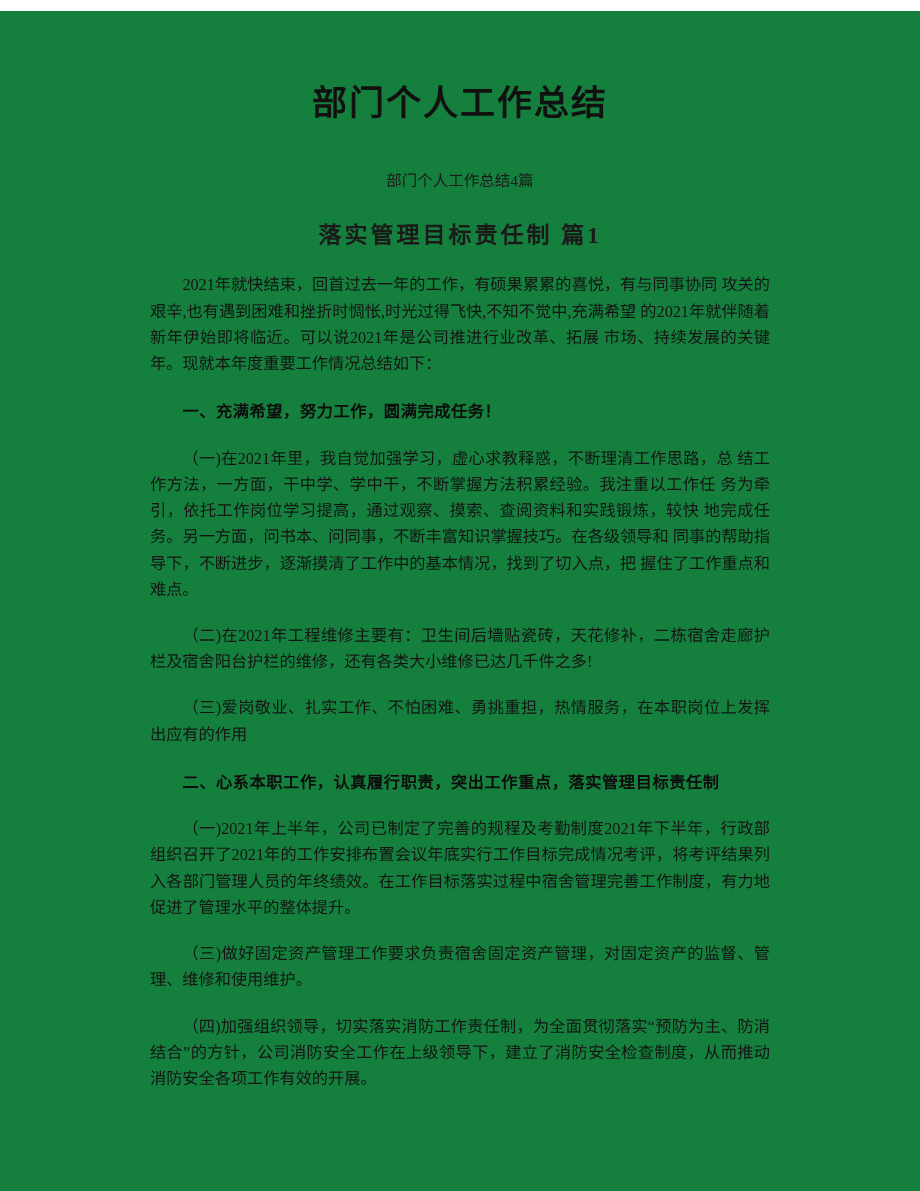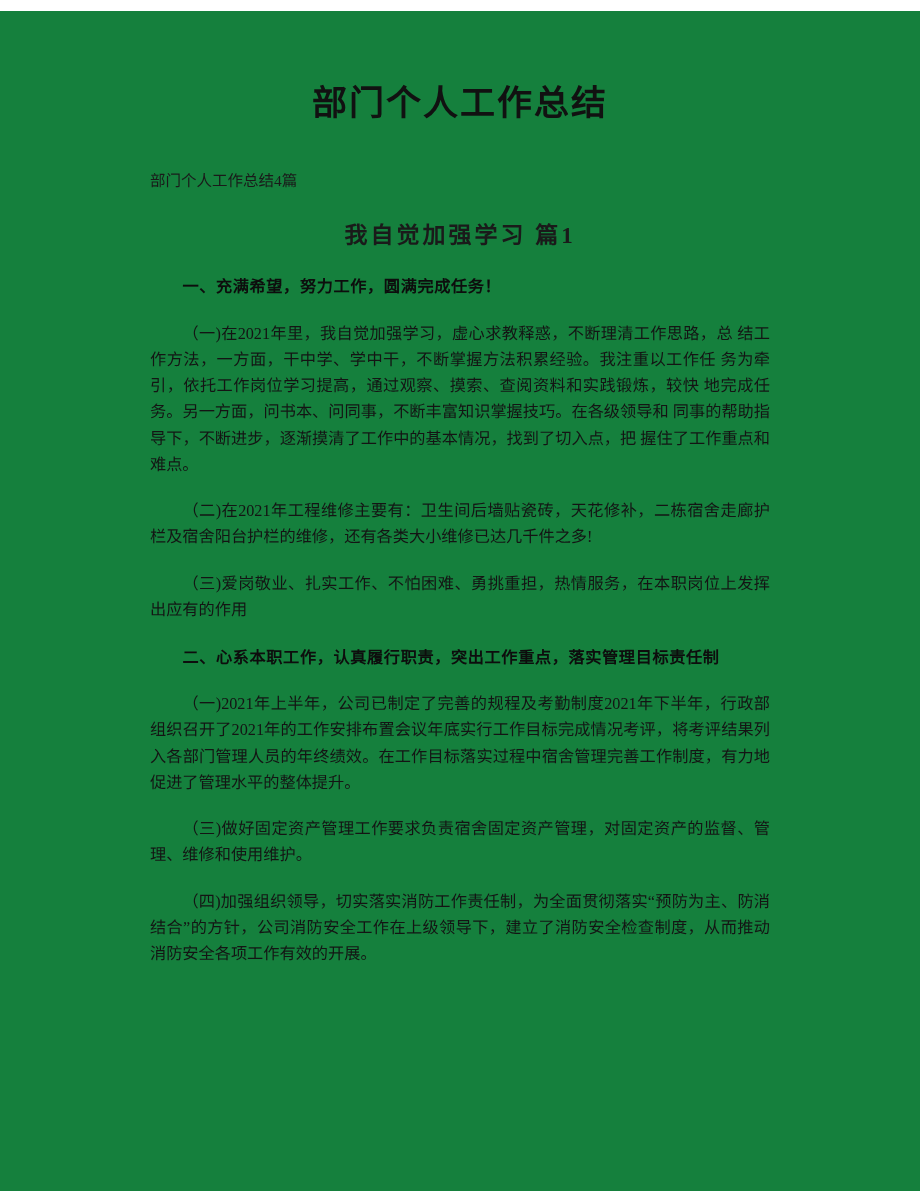--- a/index.html
+++ b/index.html
@@ -41,21 +41,21 @@
     padding-top: 72px;
     color: #111111;
   }
 
   
   .doc-subline {
     margin: 0;
     padding-top: 44px;
     font-size: 15.5px;
     line-height: 1.5;
-    text-align: left;
+    text-align: center;
     color: #1a1a1a;
   }
 
   
   .section-heading {
     text-align: center;
     font-weight: 700;
     font-size: 23px;
     line-height: 1.4;
     letter-spacing: 3px;
@@ -94,23 +94,24 @@
 </head>
 <body>
 
 <div class="page">
   <div class="page-inner">
 
     <h1 class="doc-title">部门个人工作总结</h1>
 
     <p class="doc-subline">部门个人工作总结4篇</p>
 
-    <h2 class="section-heading">我自觉加强学习 篇1</h2>
+    <h2 class="section-heading">落实管理目标责任制 篇1</h2>
 
     <div id="body-blocks">
+        <p class="para">2021年就快结束，回首过去一年的工作，有硕果累累的喜悦，有与同事协同 攻关的艰辛,也有遇到困难和挫折时惆怅,时光过得飞快,不知不觉中,充满希望 的2021年就伴随着新年伊始即将临近。可以说2021年是公司推进行业改革、拓展 市场、持续发展的关键年。现就本年度重要工作情况总结如下：</p>
         <p class="subhead">一、充满希望，努力工作，圆满完成任务！</p>
         <p class="para">（一)在2021年里，我自觉加强学习，虚心求教释惑，不断理清工作思路，总 结工作方法，一方面，干中学、学中干，不断掌握方法积累经验。我注重以工作任 务为牵引，依托工作岗位学习提高，通过观察、摸索、查阅资料和实践锻炼，较快 地完成任务。另一方面，问书本、问同事，不断丰富知识掌握技巧。在各级领导和 同事的帮助指导下，不断进步，逐渐摸清了工作中的基本情况，找到了切入点，把 握住了工作重点和难点。</p>
         <p class="para">（二)在2021年工程维修主要有：卫生间后墙贴瓷砖，天花修补，二栋宿舍走廊护栏及宿舍阳台护栏的维修，还有各类大小维修已达几千件之多!</p>
         <p class="para">（三)爱岗敬业、扎实工作、不怕困难、勇挑重担，热情服务，在本职岗位上发挥出应有的作用</p>
         <p class="subhead">二、心系本职工作，认真履行职责，突出工作重点，落实管理目标责任制</p>
         <p class="para">（一)2021年上半年，公司已制定了完善的规程及考勤制度2021年下半年，行政部组织召开了2021年的工作安排布置会议年底实行工作目标完成情况考评，将考评结果列入各部门管理人员的年终绩效。在工作目标落实过程中宿舍管理完善工作制度，有力地促进了管理水平的整体提升。</p>
         <p class="para">（三)做好固定资产管理工作要求负责宿舍固定资产管理，对固定资产的监督、管理、维修和使用维护。</p>
         <p class="para">（四)加强组织领导，切实落实消防工作责任制，为全面贯彻落实“预防为主、防消结合”的方针，公司消防安全工作在上级领导下，建立了消防安全检查制度，从而推动消防安全各项工作有效的开展。</p>
       </div>
 

